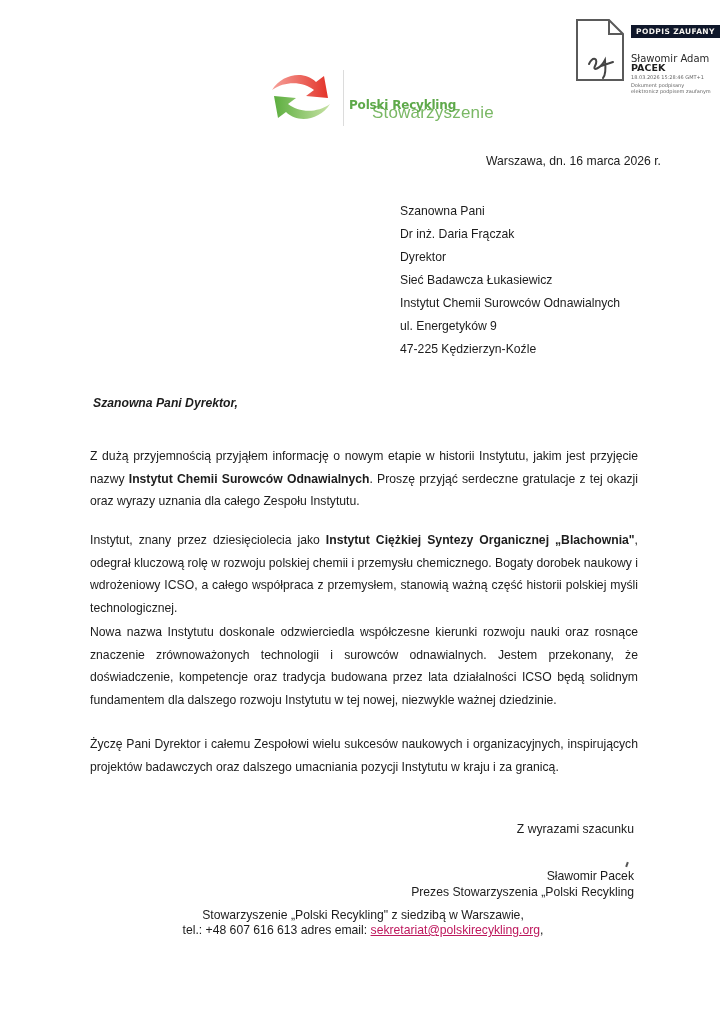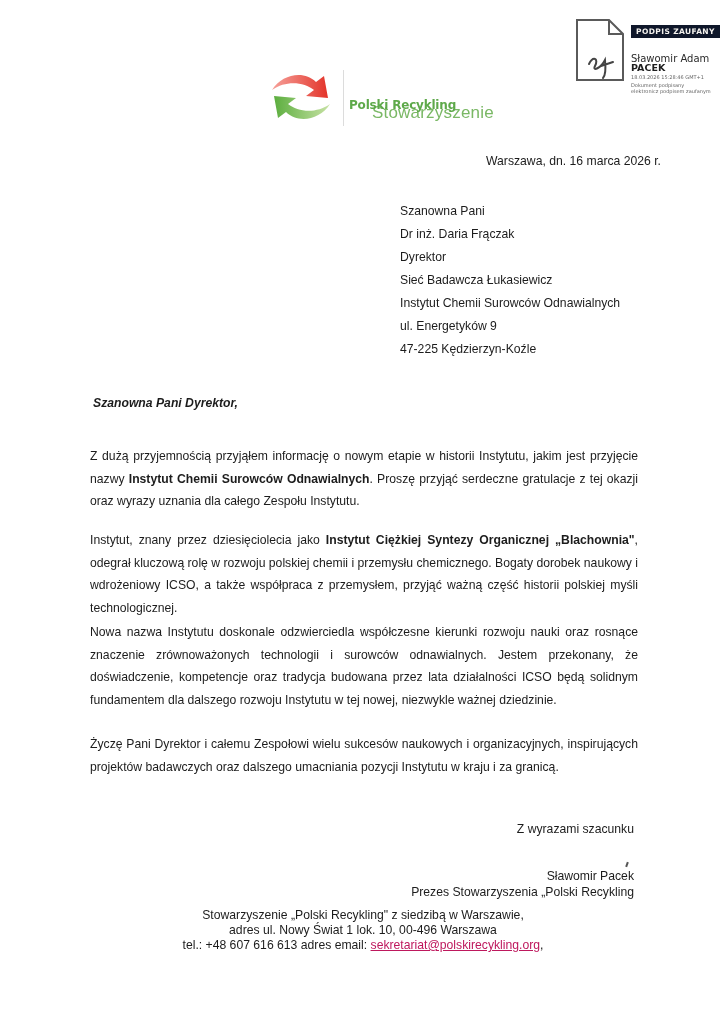--- a/index.html
+++ b/index.html
@@ -93,28 +93,27 @@
   <div class="abs txt addr" style="top:274px">Sieć Badawcza Łukasiewicz</div>
   <div class="abs txt addr" style="top:297px">Instytut Chemii Surowców Odnawialnych</div>
   <div class="abs txt addr" style="top:320px">ul. Energetyków 9</div>
   <div class="abs txt addr" style="top:343px">47-225 Kędzierzyn-Koźle</div>
 </div>
 
 <div class="abs txt" id="greeting">Szanowna Pani Dyrektor,</div>
 
 <div class="para" id="p1"><span>Z dużą przyjemnością przyjąłem informację o nowym etapie w historii Instytutu, jakim jest przyjęcie nazwy </span><b>Instytut Chemii Surowców Odnawialnych</b><span>. Proszę przyjąć serdeczne gratulacje z tej okazji oraz wyrazy uznania dla całego Zespołu Instytutu.</span></div>
 
-<div class="para" id="p2"><span>Instytut, znany przez dziesięciolecia jako </span><b>Instytut Ciężkiej Syntezy Organicznej „Blachownia"</b><span>, odegrał kluczową rolę w rozwoju polskiej chemii i przemysłu chemicznego. Bogaty dorobek naukowy i wdrożeniowy ICSO, a także współpraca z przemysłem, przyjąć ważną część historii polskiej myśli technologicznej.</span></div>
+<div class="para" id="p2"><span>Instytut, znany przez dziesięciolecia jako </span><b>Instytut Ciężkiej Syntezy Organicznej „Blachownia"</b><span>, odegrał kluczową rolę w rozwoju polskiej chemii i przemysłu chemicznego. Bogaty dorobek naukowy i wdrożeniowy ICSO, a całego współpraca z przemysłem, stanowią ważną część historii polskiej myśli technologicznej.</span></div>
 
 <div class="para" id="p3">Nowa nazwa Instytutu doskonale odzwierciedla współczesne kierunki rozwoju nauki oraz rosnące znaczenie zrównoważonych technologii i surowców odnawialnych. Jestem przekonany, że doświadczenie, kompetencje oraz tradycja budowana przez lata działalności ICSO będą solidnym fundamentem dla dalszego rozwoju Instytutu w tej nowej, niezwykle ważnej dziedzinie.</div>
 
 <div class="para" id="p4">Życzę Pani Dyrektor i całemu Zespołowi wielu sukcesów naukowych i organizacyjnych, inspirujących projektów badawczych oraz dalszego umacniania pozycji Instytutu w kraju i za granicą.</div>
 
 <div class="abs txt" id="closing">Z wyrazami szacunku</div>
 <div class="abs tick"></div>
 <div class="abs txt" id="signer-name">Sławomir Pacek</div>
 <div class="abs txt" id="signer-role">Prezes Stowarzyszenia „Polski Recykling</div>
 
 <div class="abs" id="footer">
   <div>Stowarzyszenie „Polski Recykling" z siedzibą w Warszawie,</div>
-  <div>adres ul. Nowy Świat 1 lok. 10, 00-496 Warszawa</div>
   <div><span>tel.: +48 607 616 613 adres email: </span><a href="mailto:sekretariat@polskirecykling.org">sekretariat@polskirecykling.org</a><span>,</span></div>
 </div>
 
 </body></html>

